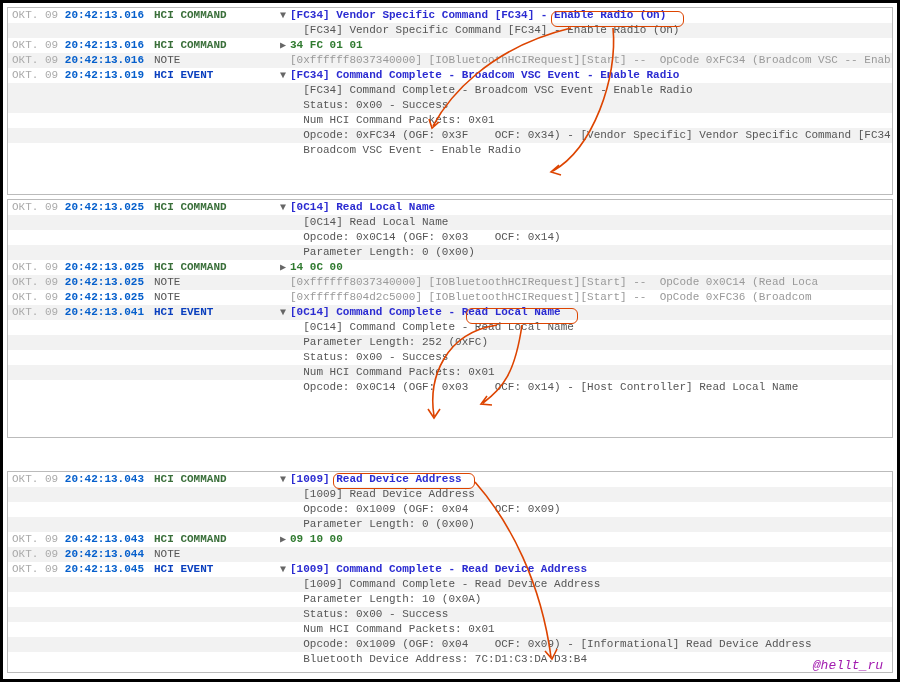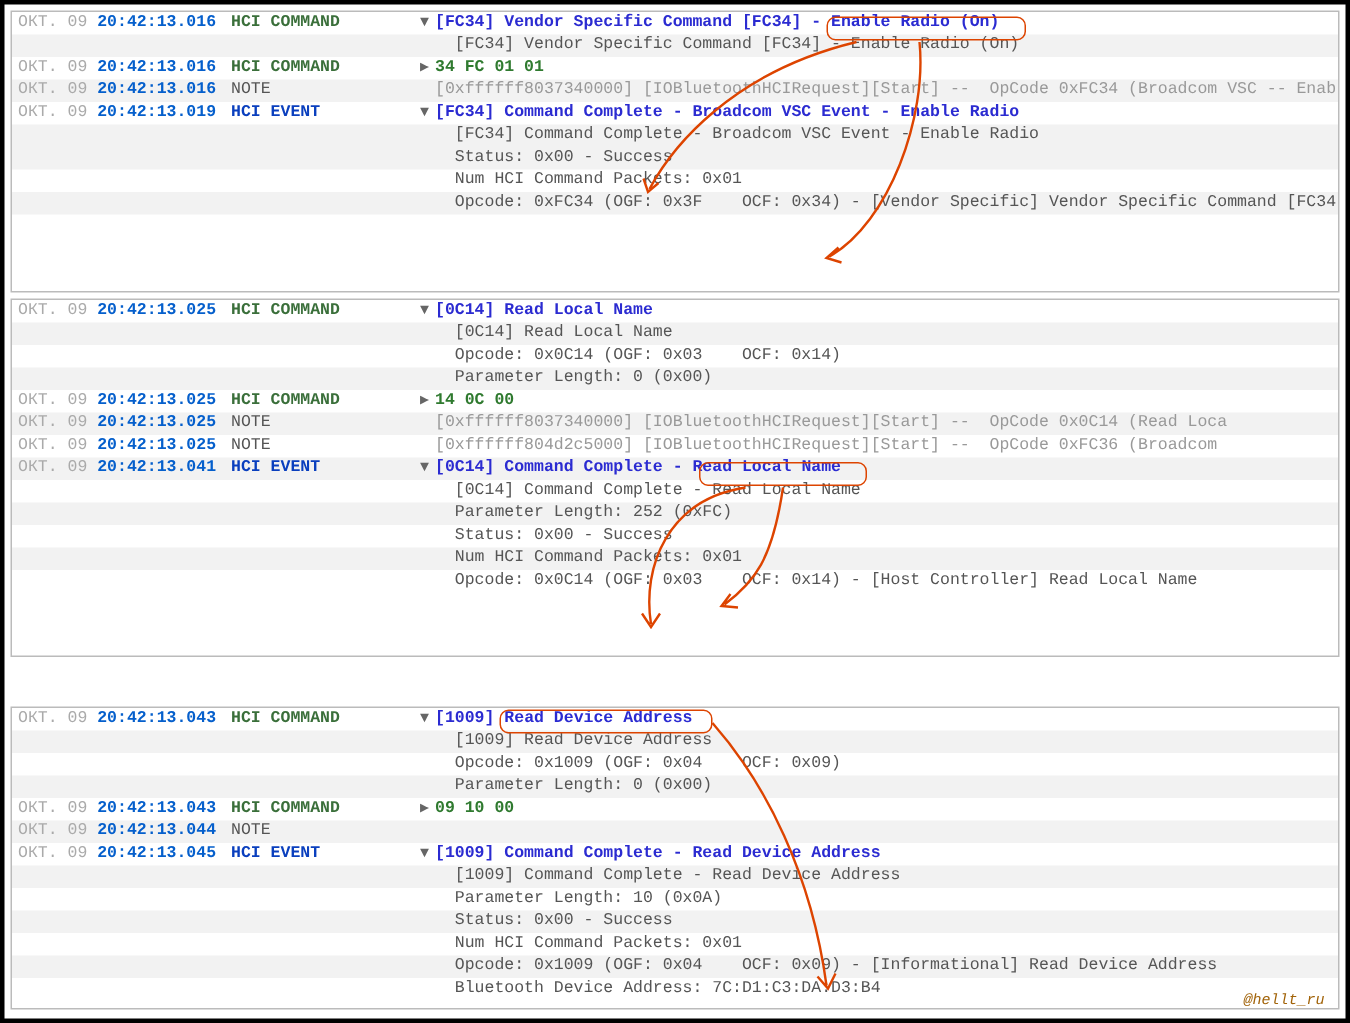--- a/index.html
+++ b/index.html
@@ -65,38 +65,39 @@
   .hgreen { color: #2f7a2f; font-weight: bold; }
   .dim { color: #999; }
   .callout {
     position: absolute;
     border: 1.5px solid #d40; border-radius: 6px;
     pointer-events: none;
   }
   .svg-overlay { position:absolute; left:0; top:0; pointer-events:none; width:900px; height:682px; }
   .watermark {
     position: absolute; right: 14px; bottom: 6px;
-    color: #a16207; font-style: italic; font-size: 10px;
+    color: #a21caf; font-style: italic; font-size: 13px;
     font-family: "Courier New", monospace;
   }
 </style>
 </head>
 <body>
 
 <div class="frame">
   <div id="p1" class="panel p1">
       <div class="row"><div class="ts-col"><span class="d">ОКТ. 09 </span><span class="t">20:42:13.016</span></div><div class="kind-col kind-cmd">HCI COMMAND</div><div class="tri-col">▼</div><div class="body-col"><span class="hblue">[FC34] Vendor Specific Command [FC34] - </span><span class="hblue">Enable Radio (On)</span></div></div>
       <div class="row alt"><div class="ts-col"></div><div class="kind-col "></div><div class="tri-col"></div><div class="body-col">  [FC34] Vendor Specific Command [FC34] - Enable Radio (On)</div></div>
       <div class="row"><div class="ts-col"><span class="d">ОКТ. 09 </span><span class="t">20:42:13.016</span></div><div class="kind-col kind-cmd">HCI COMMAND</div><div class="tri-col">▶</div><div class="body-col"><span class="hgreen">34 FC 01 01</span></div></div>
       <div class="row alt"><div class="ts-col"><span class="d">ОКТ. 09 </span><span class="t">20:42:13.016</span></div><div class="kind-col kind-note">NOTE</div><div class="tri-col"></div><div class="body-col"><span class="dim">[0xffffff8037340000] [IOBluetoothHCIRequest][Start] --  OpCode 0xFC34 (Broadcom VSC -- Enable</span></div></div>
       <div class="row"><div class="ts-col"><span class="d">ОКТ. 09 </span><span class="t">20:42:13.019</span></div><div class="kind-col kind-evt">HCI EVENT</div><div class="tri-col">▼</div><div class="body-col"><span class="hblue">[FC34] Command Complete - Broadcom VSC Event - Enable Radio</span></div></div>
       <div class="row alt"><div class="ts-col"></div><div class="kind-col "></div><div class="tri-col"></div><div class="body-col">  [FC34] Command Complete - Broadcom VSC Event - Enable Radio</div></div>
       <div class="row alt"><div class="ts-col"></div><div class="kind-col "></div><div class="tri-col"></div><div class="body-col">  Status: 0x00 - Success</div></div>
       <div class="row"><div class="ts-col"></div><div class="kind-col "></div><div class="tri-col"></div><div class="body-col">  Num HCI Command Packets: 0x01</div></div>
       <div class="row alt"><div class="ts-col"></div><div class="kind-col "></div><div class="tri-col"></div><div class="body-col">  Opcode: 0xFC34 (OGF: 0x3F    OCF: 0x34) - [Vendor Specific] Vendor Specific Command [FC34]</div></div>
+      <div class="row"><div class="ts-col"></div><div class="kind-col "></div><div class="tri-col"></div><div class="body-col">  Broadcom VSC Event - Enable Radio</div></div>
     </div>
   <div id="p2" class="panel p2">
       <div class="row"><div class="ts-col"><span class="d">ОКТ. 09 </span><span class="t">20:42:13.025</span></div><div class="kind-col kind-cmd">HCI COMMAND</div><div class="tri-col">▼</div><div class="body-col"><span class="hblue">[0C14] Read Local Name</span></div></div>
       <div class="row alt"><div class="ts-col"></div><div class="kind-col "></div><div class="tri-col"></div><div class="body-col">  [0C14] Read Local Name</div></div>
       <div class="row"><div class="ts-col"></div><div class="kind-col "></div><div class="tri-col"></div><div class="body-col">  Opcode: 0x0C14 (OGF: 0x03    OCF: 0x14)</div></div>
       <div class="row alt"><div class="ts-col"></div><div class="kind-col "></div><div class="tri-col"></div><div class="body-col">  Parameter Length: 0 (0x00)</div></div>
       <div class="row"><div class="ts-col"><span class="d">ОКТ. 09 </span><span class="t">20:42:13.025</span></div><div class="kind-col kind-cmd">HCI COMMAND</div><div class="tri-col">▶</div><div class="body-col"><span class="hgreen">14 0C 00</span></div></div>
       <div class="row alt"><div class="ts-col"><span class="d">ОКТ. 09 </span><span class="t">20:42:13.025</span></div><div class="kind-col kind-note">NOTE</div><div class="tri-col"></div><div class="body-col"><span class="dim">[0xffffff8037340000] [IOBluetoothHCIRequest][Start] --  OpCode 0x0C14 (Read Loca</span></div></div>
       <div class="row"><div class="ts-col"><span class="d">ОКТ. 09 </span><span class="t">20:42:13.025</span></div><div class="kind-col kind-note">NOTE</div><div class="tri-col"></div><div class="body-col"><span class="dim">[0xffffff804d2c5000] [IOBluetoothHCIRequest][Start] --  OpCode 0xFC36 (Broadcom</span></div></div>
       <div class="row alt"><div class="ts-col"><span class="d">ОКТ. 09 </span><span class="t">20:42:13.041</span></div><div class="kind-col kind-evt">HCI EVENT</div><div class="tri-col">▼</div><div class="body-col"><span class="hblue">[0C14] Command Complete - </span><span class="hblue">Read Local Name</span></div></div>

